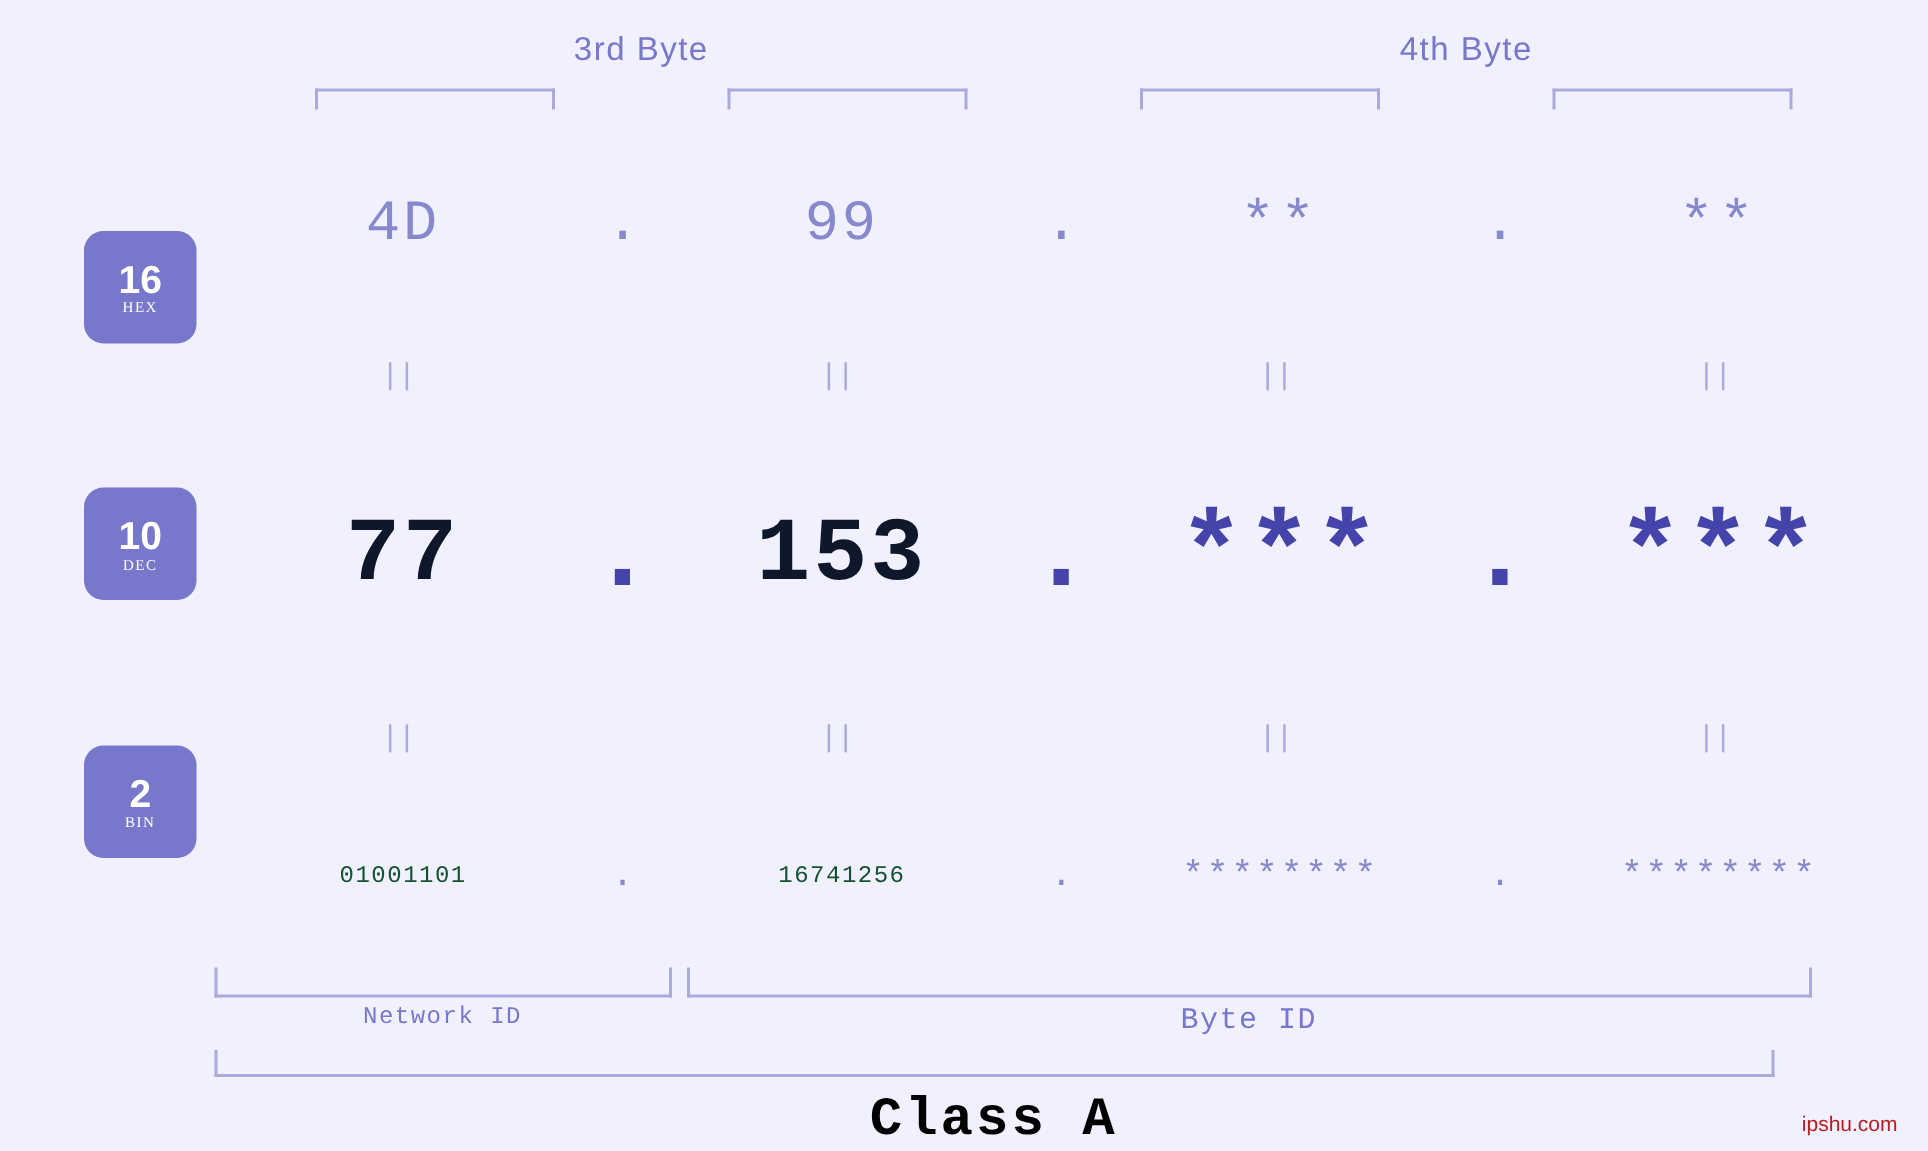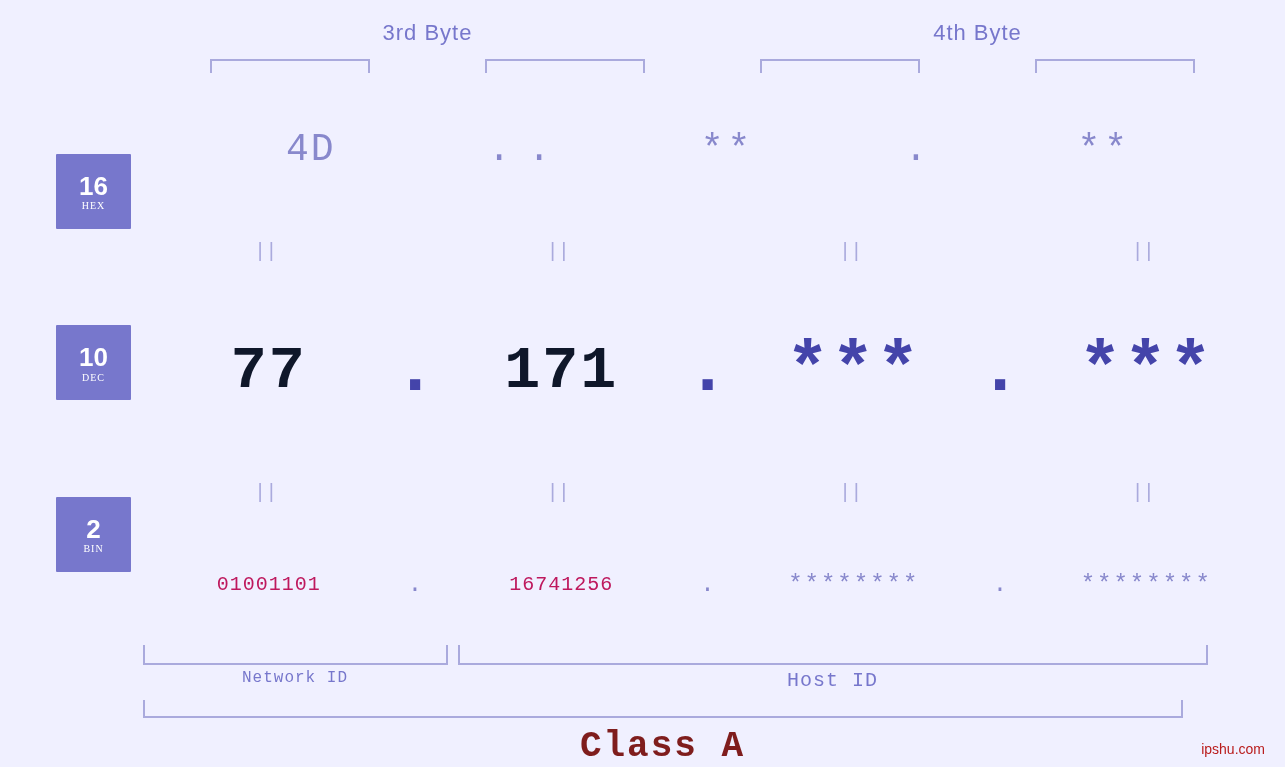--- a/index.html
+++ b/index.html
@@ -73,21 +73,21 @@
       flex-direction: column;
       justify-content: space-around;
       align-items: center;
       width: 130px;
       padding: 20px 0;
     }
     .badge {
       width: 75px;
       height: 75px;
       background-color: #7777cc;
-      border-radius: 1px;
+      border-radius: 13px;
       display: flex;
       flex-direction: column;
       align-items: center;
       justify-content: center;
       color: white;
       margin-left: 32px;
     }
     .badge-num {
       font-size: 26px;
       font-weight: bold;
@@ -176,22 +176,22 @@
       letter-spacing: 2px;
     }
     .dec-dot {
       font-size: 72px;
       color: #4444aa;
       font-weight: bold;
     }
 
     
     .bin-value {
-      font-size: 20px;
-      color: #be185d;
+      font-size: 16px;
+      color: #14532d;
       letter-spacing: 1px;
     }
     .bin-dot {
       font-size: 24px;
       color: #8888cc;
     }
 
     
     .bottom-section {
       width: 1260px;
@@ -253,21 +253,21 @@
       border-top: none;
       margin-left: 130px;
       margin-top: 8px;
     }
 
     .class-label {
       text-align: center;
       width: 1040px;
       margin-left: 130px;
       margin-top: 8px;
-      color: #7f1d1d;
+      color: #000000;
       font-size: 36px;
       font-weight: bold;
       letter-spacing: 2px;
     }
 
     .watermark {
       position: absolute;
       bottom: 10px;
       right: 20px;
       color: #b91c1c;
@@ -337,20 +337,23 @@
 
     <div class="values-grid">
 
       <div class="value-row">
         <div class="cell">
           <span class="hex-value">4D</span>
         </div>
         <div class="dot-sep">
           <span class="hex-dot">.</span>
         </div>
+        <div class="cell">
+          <span class="hex-value">99</span>
+        </div>
         <div class="dot-sep">
           <span class="hex-dot">.</span>
         </div>
         <div class="cell">
           <span class="asterisk-sm">**</span>
         </div>
         <div class="dot-sep">
           <span class="hex-dot">.</span>
         </div>
         <div class="cell">
@@ -377,21 +380,21 @@
       </div>
 
       <div class="value-row">
         <div class="cell">
           <span class="dec-value">77</span>
         </div>
         <div class="dot-sep">
           <span class="dec-dot">.</span>
         </div>
         <div class="cell">
-          <span class="dec-value">171</span>
+          <span class="dec-value">153</span>
         </div>
         <div class="dot-sep">
           <span class="dec-dot">.</span>
         </div>
         <div class="cell">
           <span class="asterisk-lg">***</span>
         </div>
         <div class="dot-sep">
           <span class="dec-dot">.</span>
         </div>
@@ -447,21 +450,21 @@
 
   <div class="bottom-section">
 
     <div class="bottom-brackets">
       <div class="network-bracket"></div>
       <div class="host-bracket"></div>
     </div>
 
     <div class="label-row">
       <div class="network-label">Network ID</div>
-      <div class="host-label">Host ID</div>
+      <div class="host-label">Byte ID</div>
     </div>
 
     <div class="outer-bracket"></div>
 
     <div class="class-label">Class A</div>
   </div>
 
   <div class="watermark">ipshu.com</div>
 
 </div>

